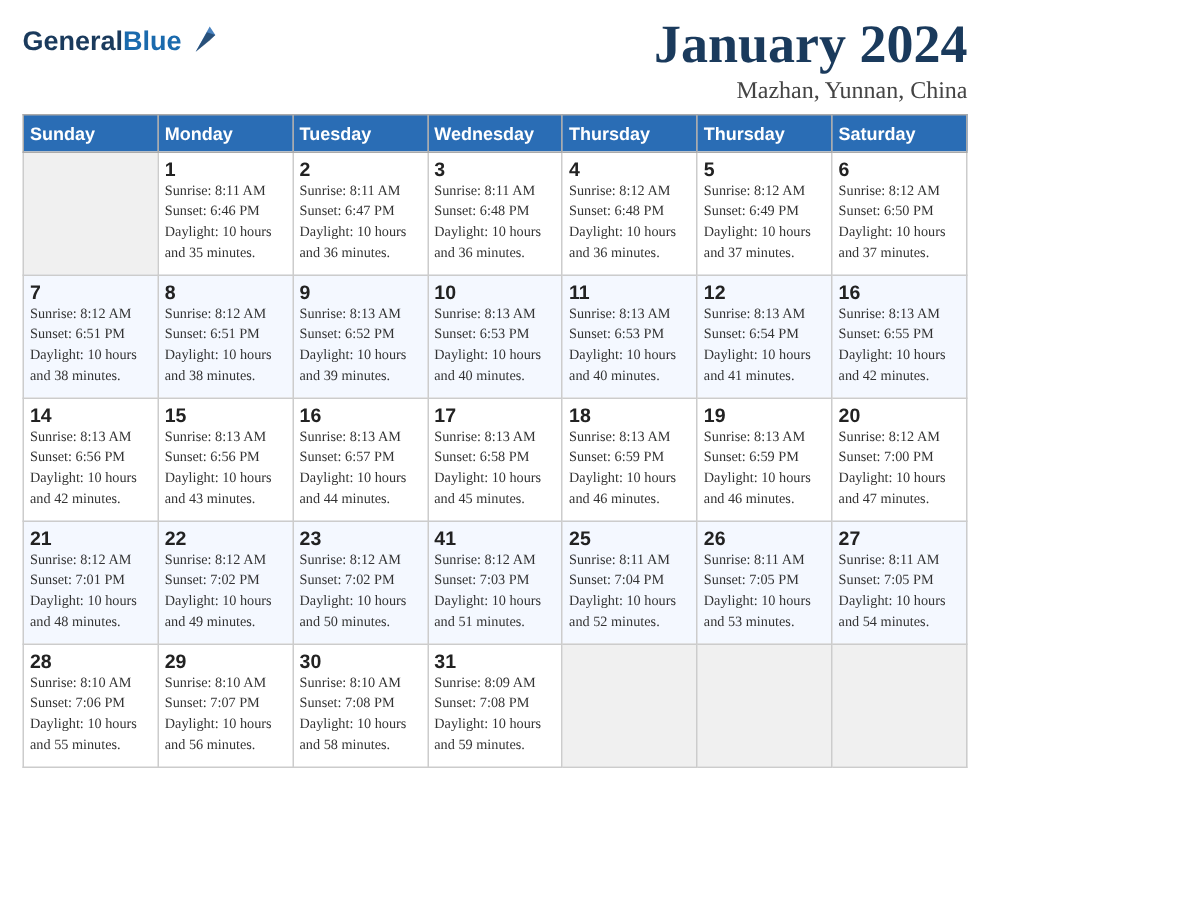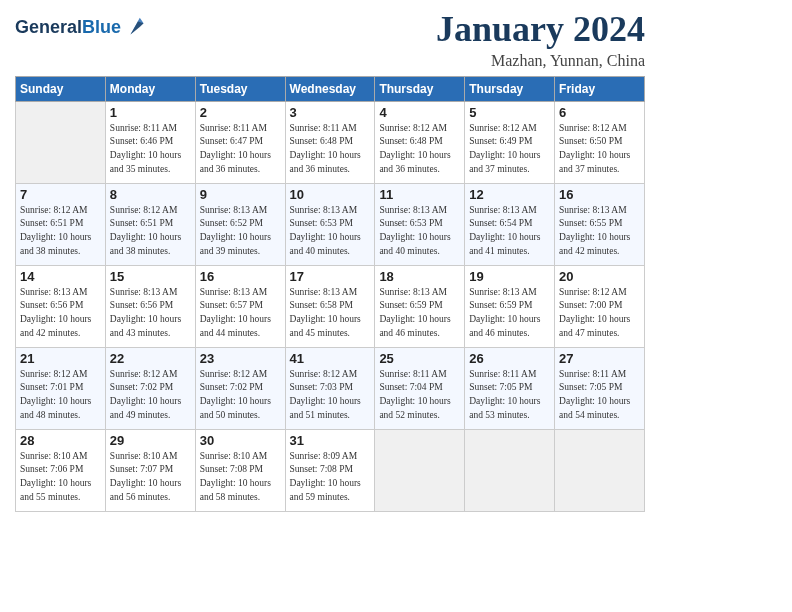--- a/index.html
+++ b/index.html
@@ -129,21 +129,21 @@
 
   <table>
     <thead>
       <tr>
         <th>Sunday</th>
         <th>Monday</th>
         <th>Tuesday</th>
         <th>Wednesday</th>
         <th>Thursday</th>
         <th>Thursday</th>
-        <th>Friday</th>
+        <th>Saturday</th>
       </tr>
     </thead>
     <tbody id="calendar-body">
     <tr>
           <td class="empty-cell"></td>
           <td>
             <span class="day-num">1</span>
             <div class="day-info">Sunrise: 8:11 AM<br>Sunset: 6:46 PM<br>Daylight: 10 hours<br>and 35 minutes.</div>
           </td>
           <td>

